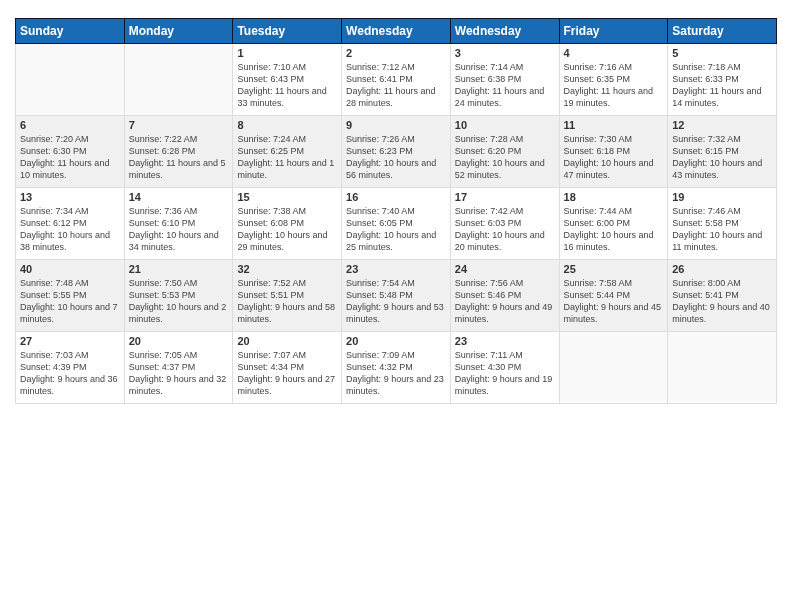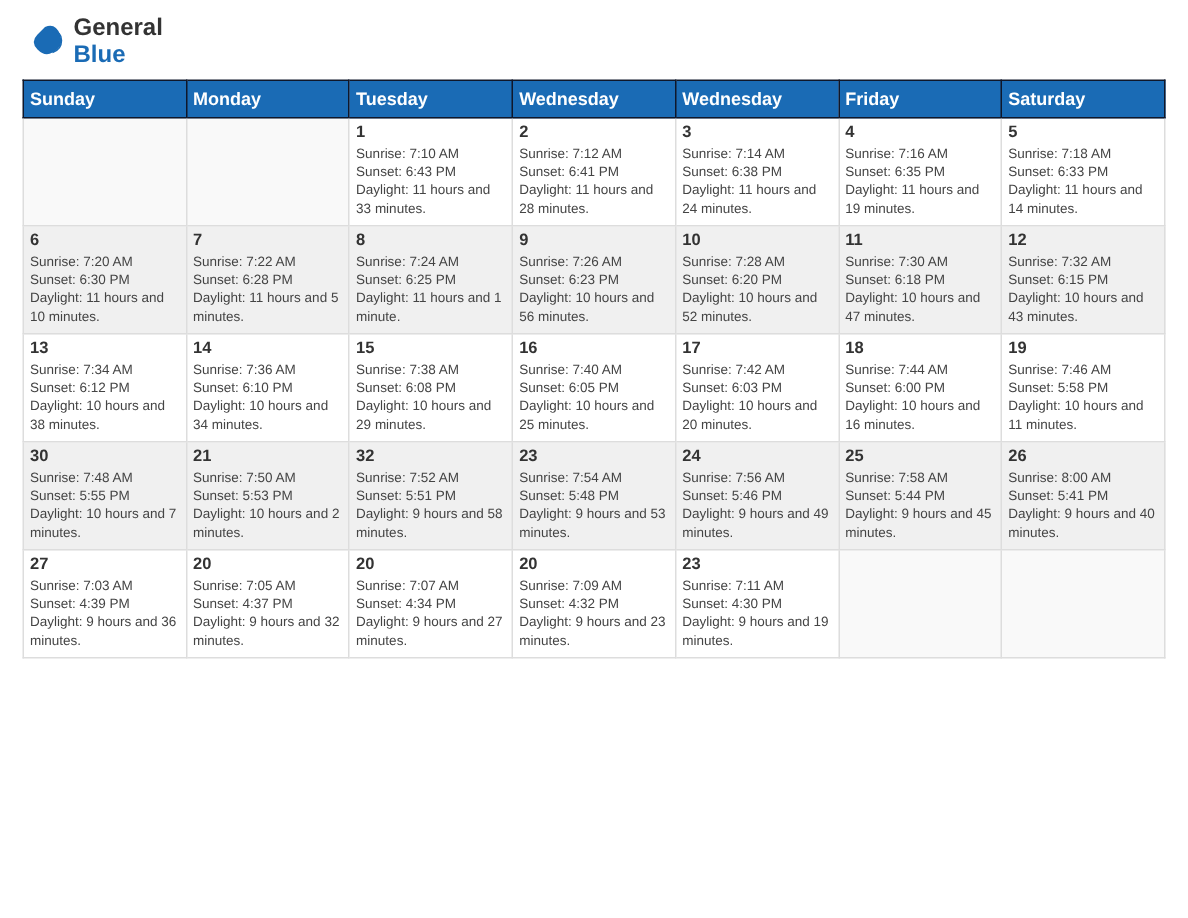--- a/index.html
+++ b/index.html
@@ -102,30 +102,20 @@
     }
     .empty-cell {
       background: #f9f9f9;
     }
   </style>
 </head>
 <body>
 
 <div class="page">
   <div class="header">
-    <div class="logo">
-      <svg class="logo-icon" viewBox="0 0 30 30" xmlns="http://www.w3.org/2000/svg">
-        <path d="M15 5 Q22 2 25 10 Q28 18 20 22 Q15 25 10 20 Q5 15 10 10 Z" fill="#1a6bb5"></path>
-        <path d="M20 8 Q26 8 26 14 Q26 20 20 22" fill="none" stroke="#1a6bb5" stroke-width="1"></path>
-      </svg>
-      <div class="logo-text">
-        <span class="logo-general">General</span>
-        <span class="logo-blue">Blue</span>
-      </div>
-    </div>
     <div class="title-block">
     </div>
   </div>
 
   <table>
     <thead>
       <tr>
         <th>Sunday</th>
         <th>Monday</th>
         <th>Tuesday</th>
@@ -157,21 +147,21 @@
         <tr>
           <td><span class="day-num">13</span><span class="cell-text">Sunrise: 7:34 AM<br>Sunset: 6:12 PM<br>Daylight: 10 hours and 38 minutes.</span></td>
           <td><span class="day-num">14</span><span class="cell-text">Sunrise: 7:36 AM<br>Sunset: 6:10 PM<br>Daylight: 10 hours and 34 minutes.</span></td>
           <td><span class="day-num">15</span><span class="cell-text">Sunrise: 7:38 AM<br>Sunset: 6:08 PM<br>Daylight: 10 hours and 29 minutes.</span></td>
           <td><span class="day-num">16</span><span class="cell-text">Sunrise: 7:40 AM<br>Sunset: 6:05 PM<br>Daylight: 10 hours and 25 minutes.</span></td>
           <td><span class="day-num">17</span><span class="cell-text">Sunrise: 7:42 AM<br>Sunset: 6:03 PM<br>Daylight: 10 hours and 20 minutes.</span></td>
           <td><span class="day-num">18</span><span class="cell-text">Sunrise: 7:44 AM<br>Sunset: 6:00 PM<br>Daylight: 10 hours and 16 minutes.</span></td>
           <td><span class="day-num">19</span><span class="cell-text">Sunrise: 7:46 AM<br>Sunset: 5:58 PM<br>Daylight: 10 hours and 11 minutes.</span></td>
         </tr>
         <tr>
-          <td><span class="day-num">30</span><span class="cell-text">Sunrise: 7:48 AM<br>Sunset: 5:55 PM<br>Daylight: 10 hours and 7 minutes.</span></td>
+          <td><span class="day-num">40</span><span class="cell-text">Sunrise: 7:48 AM<br>Sunset: 5:55 PM<br>Daylight: 10 hours and 7 minutes.</span></td>
           <td><span class="day-num">21</span><span class="cell-text">Sunrise: 7:50 AM<br>Sunset: 5:53 PM<br>Daylight: 10 hours and 2 minutes.</span></td>
           <td><span class="day-num">32</span><span class="cell-text">Sunrise: 7:52 AM<br>Sunset: 5:51 PM<br>Daylight: 9 hours and 58 minutes.</span></td>
           <td><span class="day-num">23</span><span class="cell-text">Sunrise: 7:54 AM<br>Sunset: 5:48 PM<br>Daylight: 9 hours and 53 minutes.</span></td>
           <td><span class="day-num">24</span><span class="cell-text">Sunrise: 7:56 AM<br>Sunset: 5:46 PM<br>Daylight: 9 hours and 49 minutes.</span></td>
           <td><span class="day-num">25</span><span class="cell-text">Sunrise: 7:58 AM<br>Sunset: 5:44 PM<br>Daylight: 9 hours and 45 minutes.</span></td>
           <td><span class="day-num">26</span><span class="cell-text">Sunrise: 8:00 AM<br>Sunset: 5:41 PM<br>Daylight: 9 hours and 40 minutes.</span></td>
         </tr>
         <tr>
           <td><span class="day-num">27</span><span class="cell-text">Sunrise: 7:03 AM<br>Sunset: 4:39 PM<br>Daylight: 9 hours and 36 minutes.</span></td>
           <td><span class="day-num">20</span><span class="cell-text">Sunrise: 7:05 AM<br>Sunset: 4:37 PM<br>Daylight: 9 hours and 32 minutes.</span></td>

